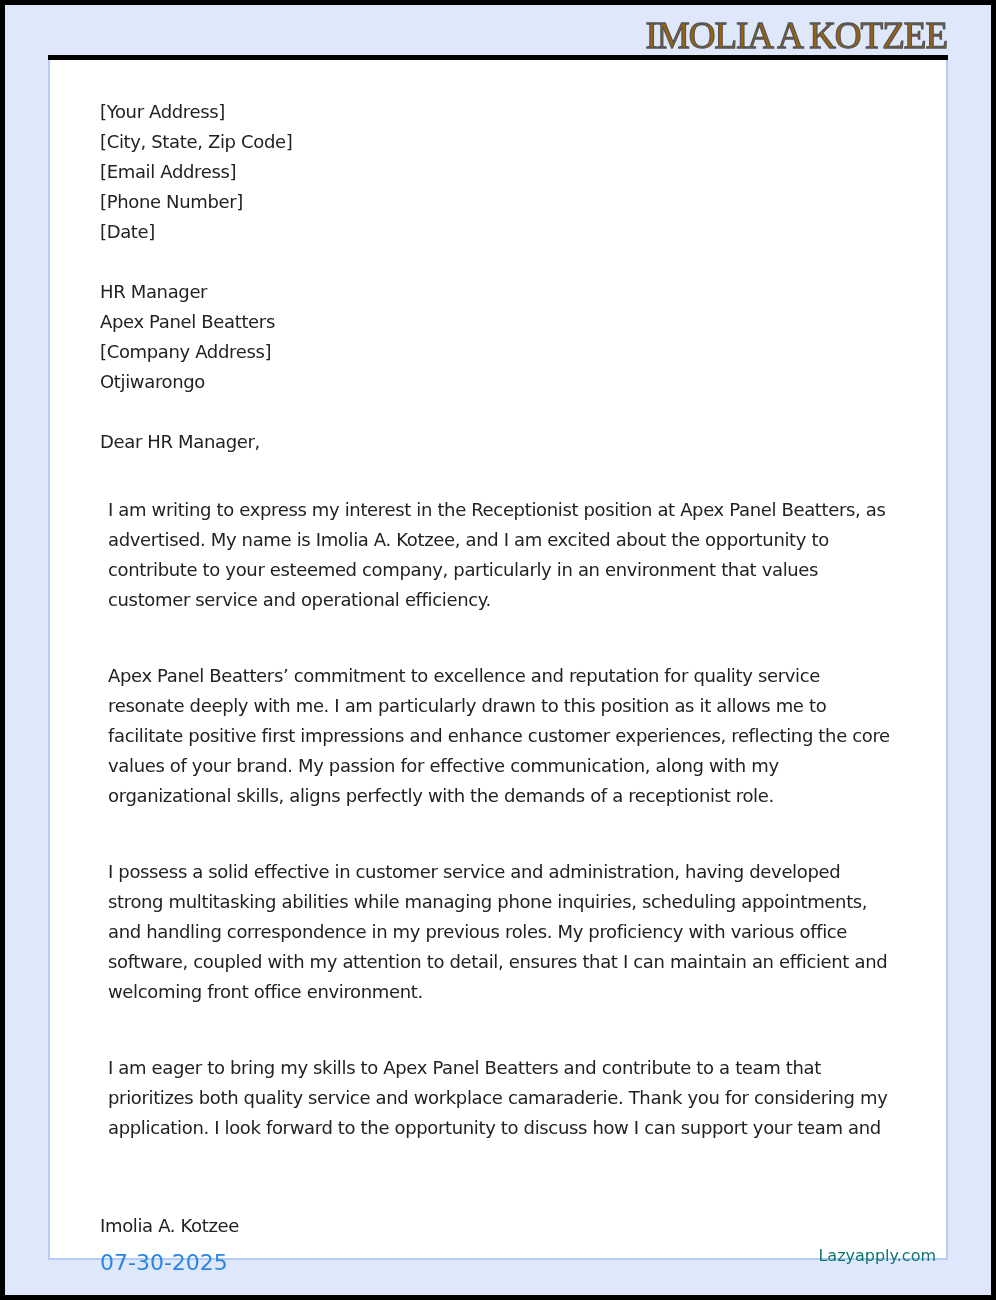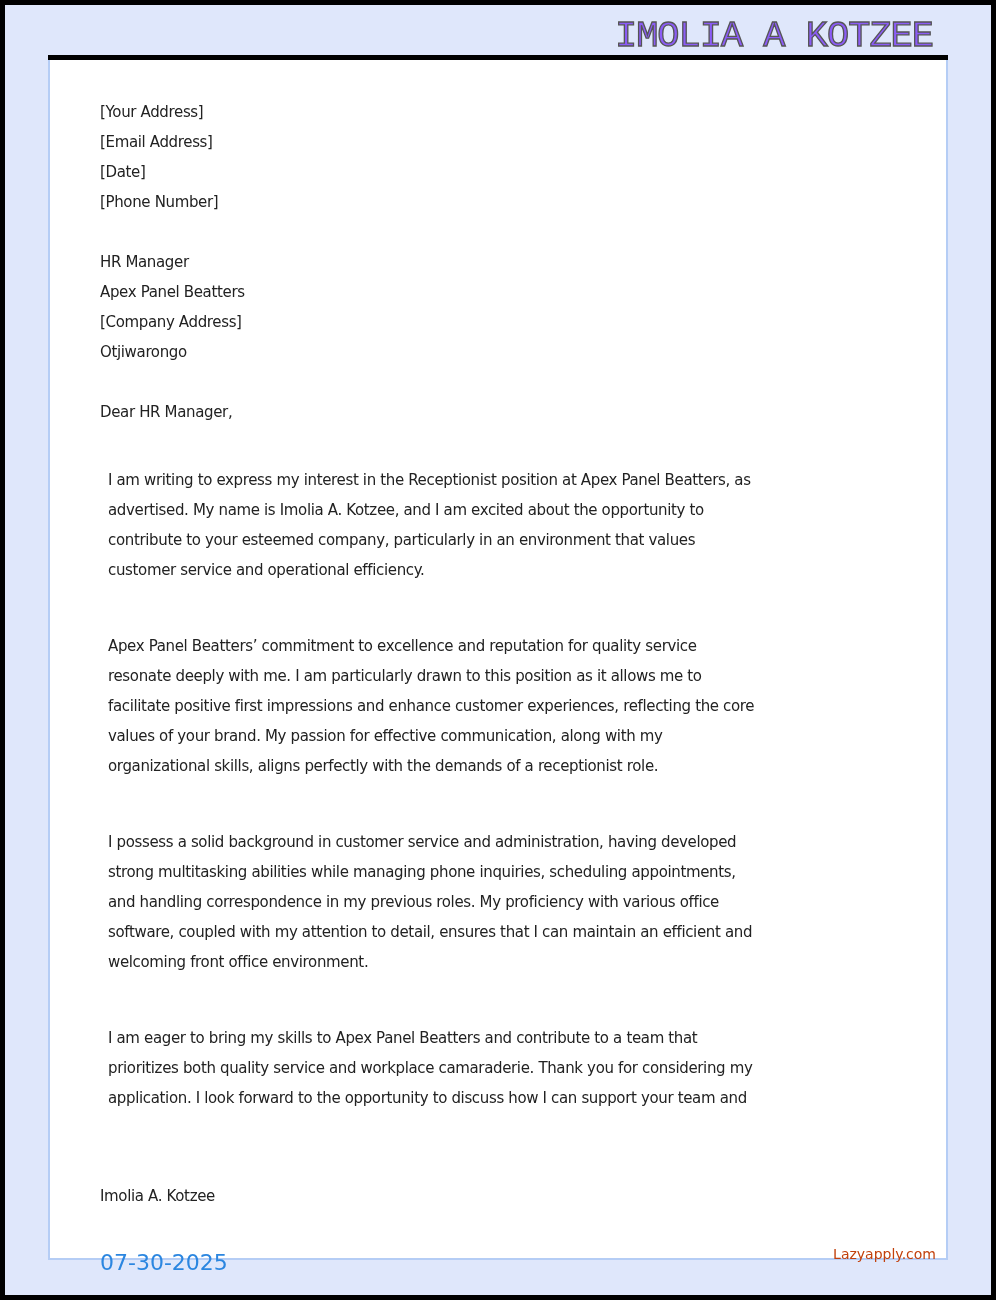--- a/index.html
+++ b/index.html
@@ -7,72 +7,73 @@
       width: 996px; height: 1300px; overflow: hidden;
       background: #000;
       font-family: "DejaVu Sans", sans-serif;
     }
     .frame {
       position: absolute; left: 5px; top: 5px;
       width: 986px; height: 1290px;
       background: #dfe7fb;
     }
     .name-title {
-      position: absolute; right: 63px; top: 14px;
-      font-family: Liberation Mono, monospace;
+      position: absolute; right: 49px; top: 14px;
+      font-family: Liberation Serif, serif;
       font-size: 37px; line-height: 44px;
-      color: #8b5cf6;
+      color: #a16207;
       -webkit-text-stroke: 1.3px #555;
       letter-spacing: -1px;
       white-space: nowrap;
     }
     .page {
       position: absolute; left: 48px; top: 55px;
       width: 896px; height: 1203px;
       background: #fff;
       border-left: 2px solid #b5cdf5;
       border-right: 2px solid #b5cdf5;
       border-bottom: 2px solid #b5cdf5;
     }
     .top-bar {
       position: absolute; left: 48px; top: 55px;
       width: 900px; height: 5px; background: #000;
     }
     .content {
       position: absolute; left: 100px; top: 97px;
       width: 800px;
-      font-size: 15px; line-height: 30px; color: #222;
+      font-size: 18px; line-height: 30px; color: #222;
       letter-spacing: -0.35px;
     }
     .line { display: block; white-space: nowrap; }
     .gap { height: 30px; }
     .para { margin: 8px; }
     .date {
       position: absolute; left: 100px; top: 1248px;
       font-size: 22px; line-height: 30px; color: #2b86e0;
     }
     .watermark {
       position: absolute; right: 60px; top: 1246px;
-      font-size: 14px; color: #c2410c;
+      font-size: 16px; color: #0f766e;
     }
   </style>
 </head>
 <body>
 
 <div class="frame"></div>
 <div class="name-title">IMOLIA A KOTZEE</div>
 <div class="page"></div>
 <div class="top-bar"></div>
 
 <div class="content">
   <div>
     <span class="line">[Your Address]</span>
+    <span class="line">[City, State, Zip Code]</span>
     <span class="line">[Email Address]</span>
+    <span class="line">[Phone Number]</span>
     <span class="line">[Date]</span>
-    <span class="line">[Phone Number]</span>
   </div>
   <div class="gap"></div>
   <div>
     <span class="line">HR Manager</span>
     <span class="line">Apex Panel Beatters</span>
     <span class="line">[Company Address]</span>
     <span class="line">Otjiwarongo</span>
   </div>
   <div class="gap"></div>
   <span class="line">Dear HR Manager,</span>
@@ -87,21 +88,21 @@
   <div class="gap"></div>
   <div class="para">
     <span class="line">Apex Panel Beatters’ commitment to excellence and reputation for quality service</span>
     <span class="line">resonate deeply with me. I am particularly drawn to this position as it allows me to</span>
     <span class="line">facilitate positive first impressions and enhance customer experiences, reflecting the core</span>
     <span class="line">values of your brand. My passion for effective communication, along with my</span>
     <span class="line">organizational skills, aligns perfectly with the demands of a receptionist role.</span>
   </div>
   <div class="gap"></div>
   <div class="para">
-    <span class="line">I possess a solid background in customer service and administration, having developed</span>
+    <span class="line">I possess a solid effective in customer service and administration, having developed</span>
     <span class="line">strong multitasking abilities while managing phone inquiries, scheduling appointments,</span>
     <span class="line">and handling correspondence in my previous roles. My proficiency with various office</span>
     <span class="line">software, coupled with my attention to detail, ensures that I can maintain an efficient and</span>
     <span class="line">welcoming front office environment.</span>
   </div>
   <div class="gap"></div>
   <div class="para">
     <span class="line">I am eager to bring my skills to Apex Panel Beatters and contribute to a team that</span>
     <span class="line">prioritizes both quality service and workplace camaraderie. Thank you for considering my</span>
     <span class="line">application. I look forward to the opportunity to discuss how I can support your team and</span>

